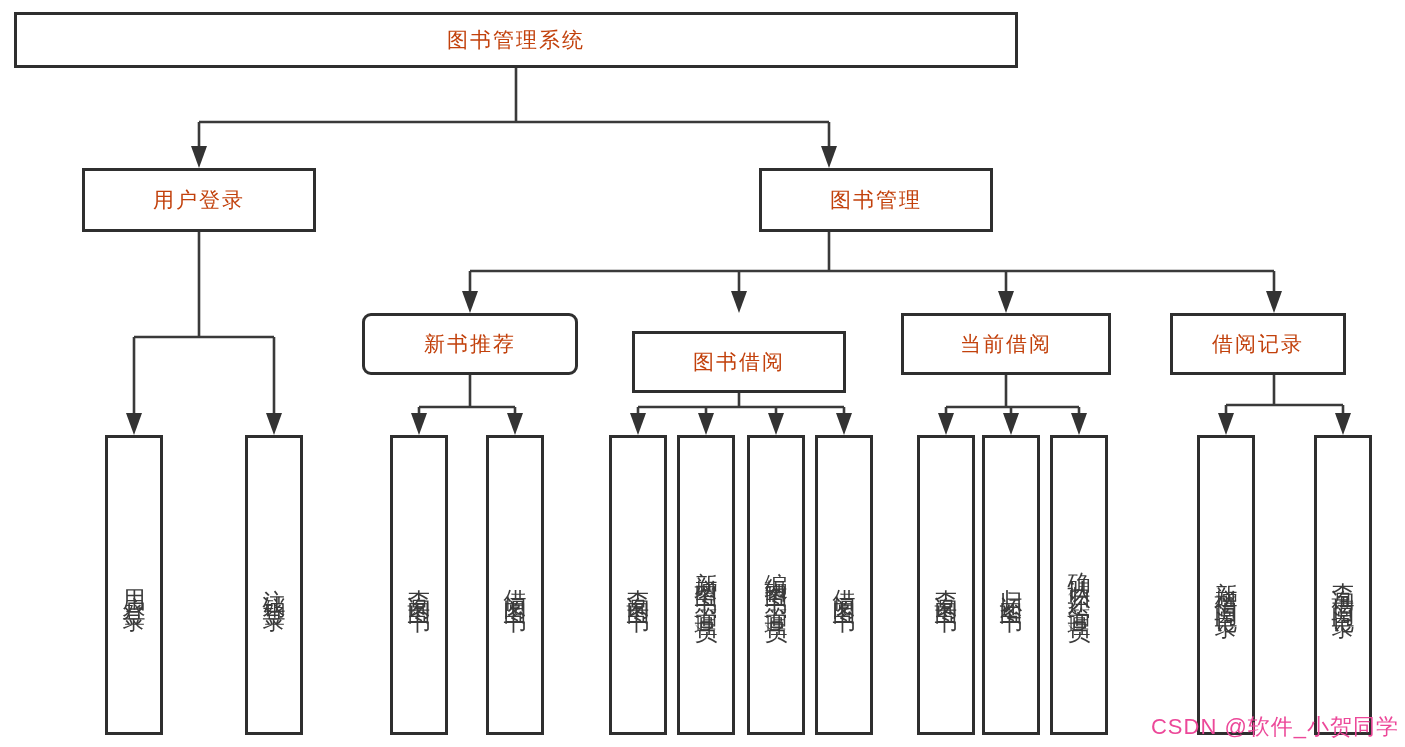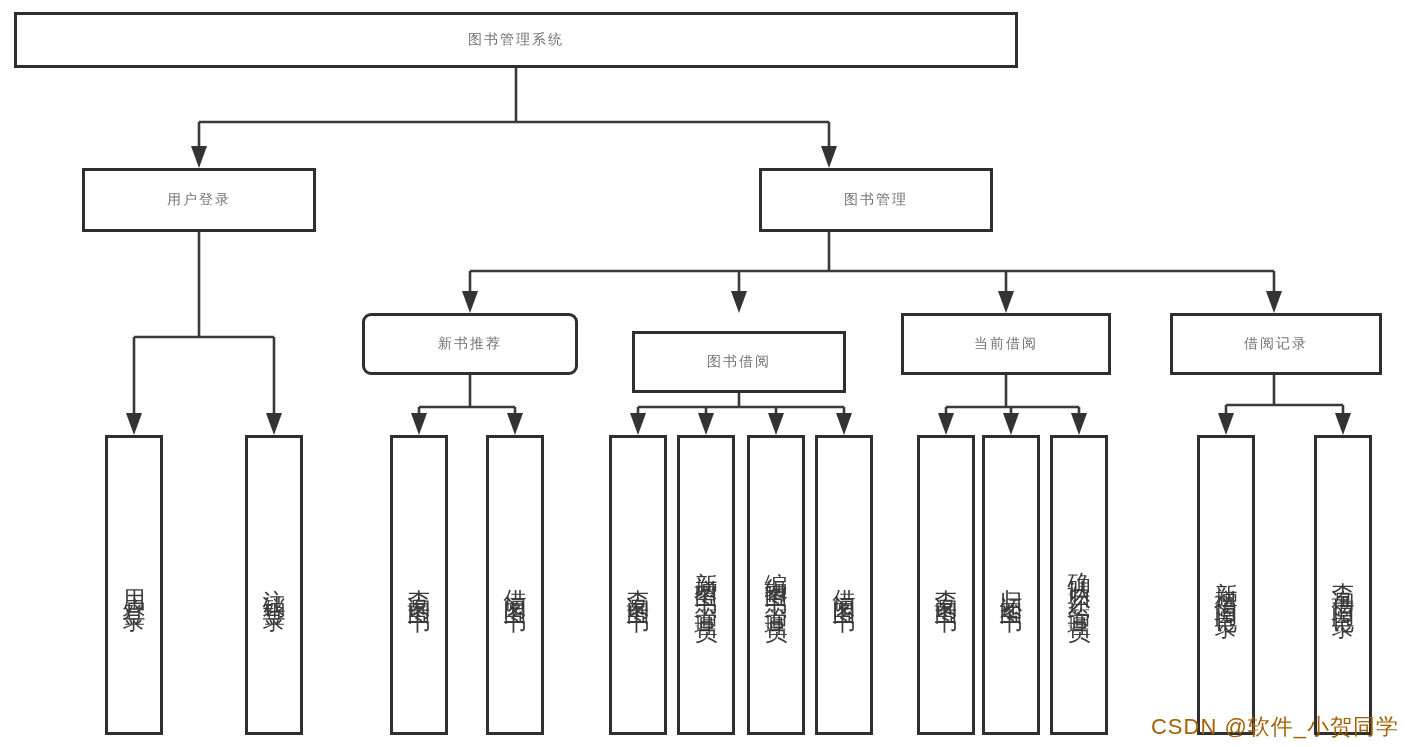--- a/index.html
+++ b/index.html
@@ -4,31 +4,31 @@
 <style>
   html,body{margin:0;padding:0;background:#ffffff;}
   #canvas{
     position:relative;width:1405px;height:747px;background:#ffffff;overflow:hidden;
     font-family:"Liberation Sans","DejaVu Sans",sans-serif;color:#333333;
   }
   .node{
     position:absolute;background:#ffffff;border:3px solid #2f2f2f;box-sizing:border-box;
     display:flex;align-items:center;justify-content:center;
   }
-  .hlabel{font-size:14px;letter-spacing:2px;color:#737373;white-space:nowrap;font-family:Liberation Mono, monospace;}
+  .hlabel{font-size:21px;letter-spacing:2px;color:#c2410c;white-space:nowrap;font-family:Liberation Mono, monospace;}
   .leaf{width:58px;top:435px;height:300px;}
   .vtext{
     writing-mode:vertical-rl;text-orientation:mixed;
     font-size:23px;letter-spacing:7px;color:#3a3a3a;line-height:1;
   }
   #wires{position:absolute;left:0;top:0;pointer-events:none;}
   .wire{stroke:#3a3a3a;stroke-width:2.6;fill:none;}
   .head{fill:#333333;stroke:none;}
   #watermark{
-    position:absolute;right:6px;bottom:5px;font-size:22px;color:#a16207;
+    position:absolute;right:6px;bottom:5px;font-size:22px;color:#ec4899;
     letter-spacing:1px;white-space:nowrap;z-index:5;
   }
 </style>
 </head>
 <body>
 
 <div id="canvas">
 
   <svg id="wires" width="1405" height="747">
 
@@ -98,21 +98,21 @@
 
   <div class="node" style="left:362px;top:313px;width:216px;height:62px;border-radius:9px;">
     <span class="hlabel">新书推荐</span>
   </div>
   <div class="node" style="left:632px;top:331px;width:214px;height:62px;">
     <span class="hlabel">图书借阅</span>
   </div>
   <div class="node" style="left:901px;top:313px;width:210px;height:62px;align-items:center;">
     <span class="hlabel">当前借阅</span>
   </div>
-  <div class="node" style="left:1170px;top:313px;width:212px;height:62px;">
+  <div class="node" style="left:1170px;top:313px;width:176px;height:62px;">
     <span class="hlabel">借阅记录</span>
   </div>
 
   <div class="node leaf" style="left:105px;">
     <span class="vtext">用户登录</span>
   </div>
   <div class="node leaf" style="left:245px;">
     <span class="vtext">注销登录</span>
   </div>
 

